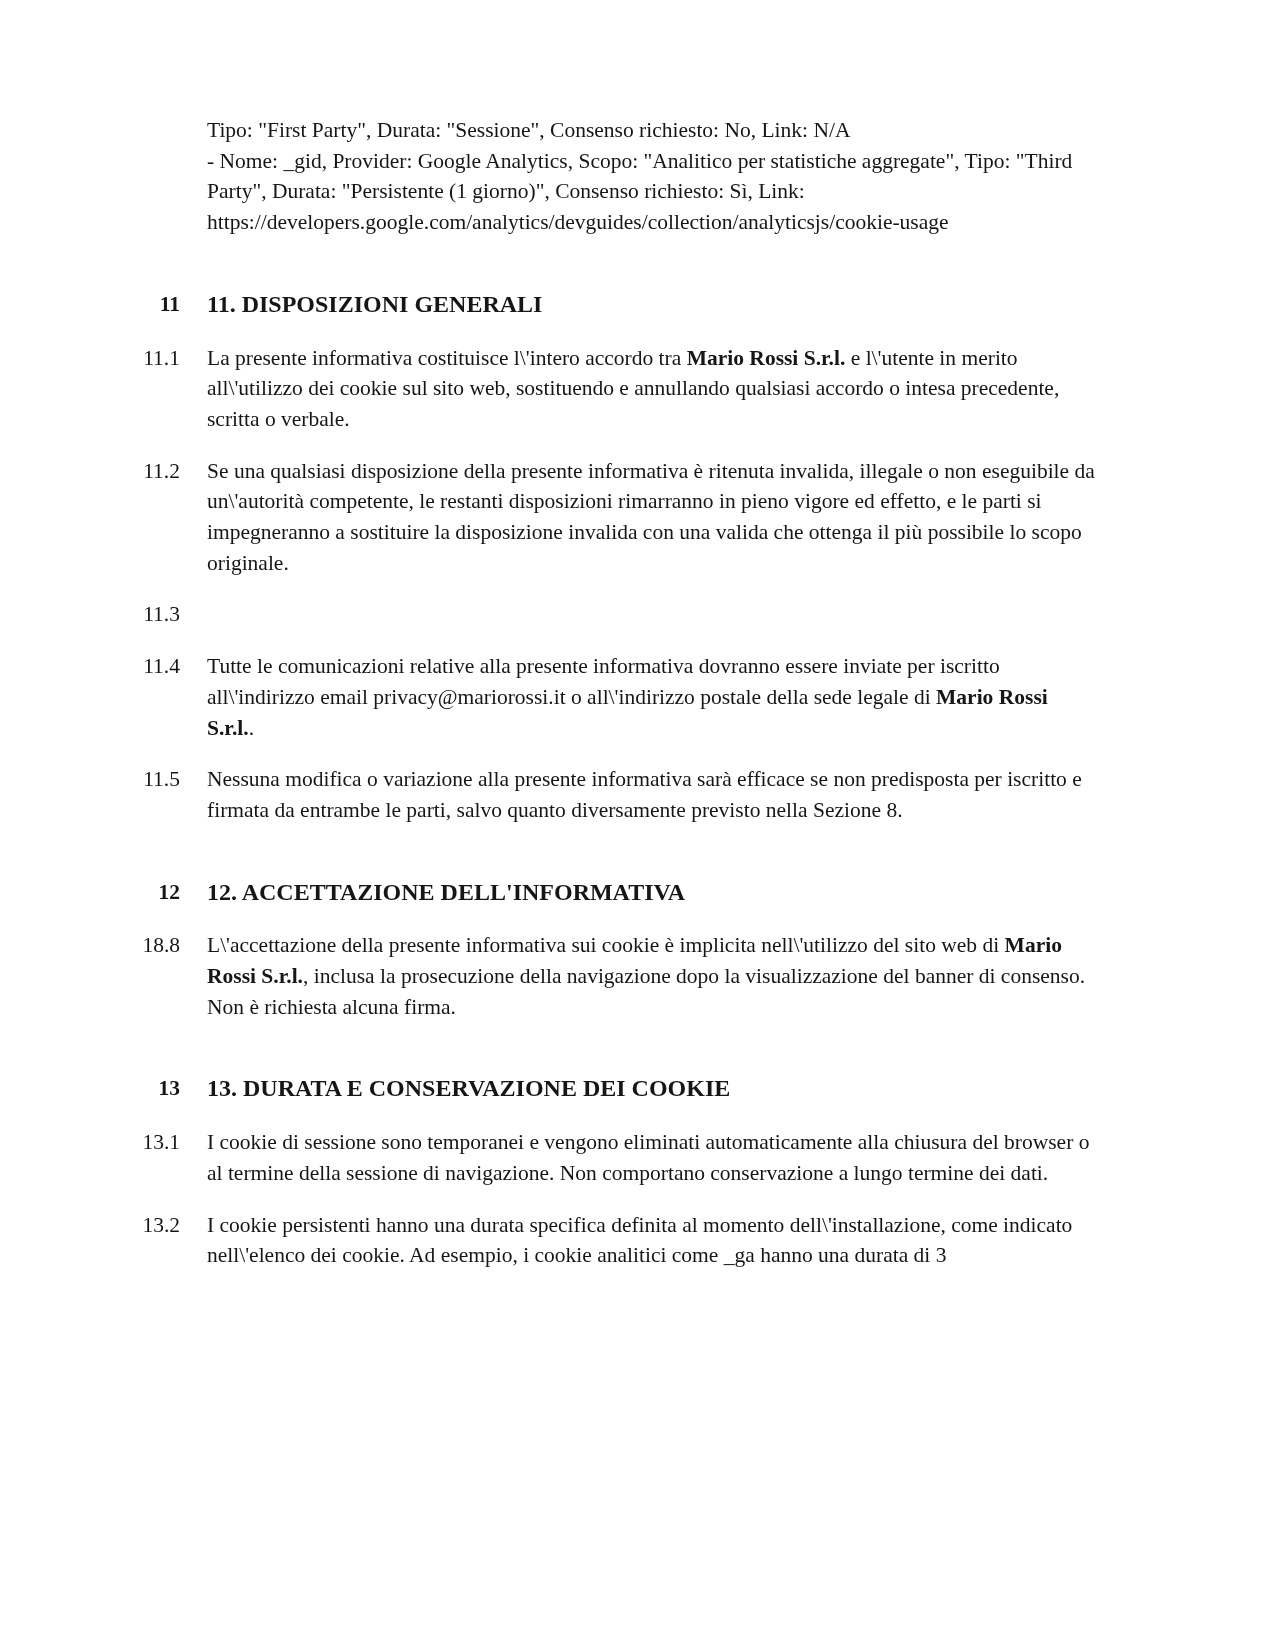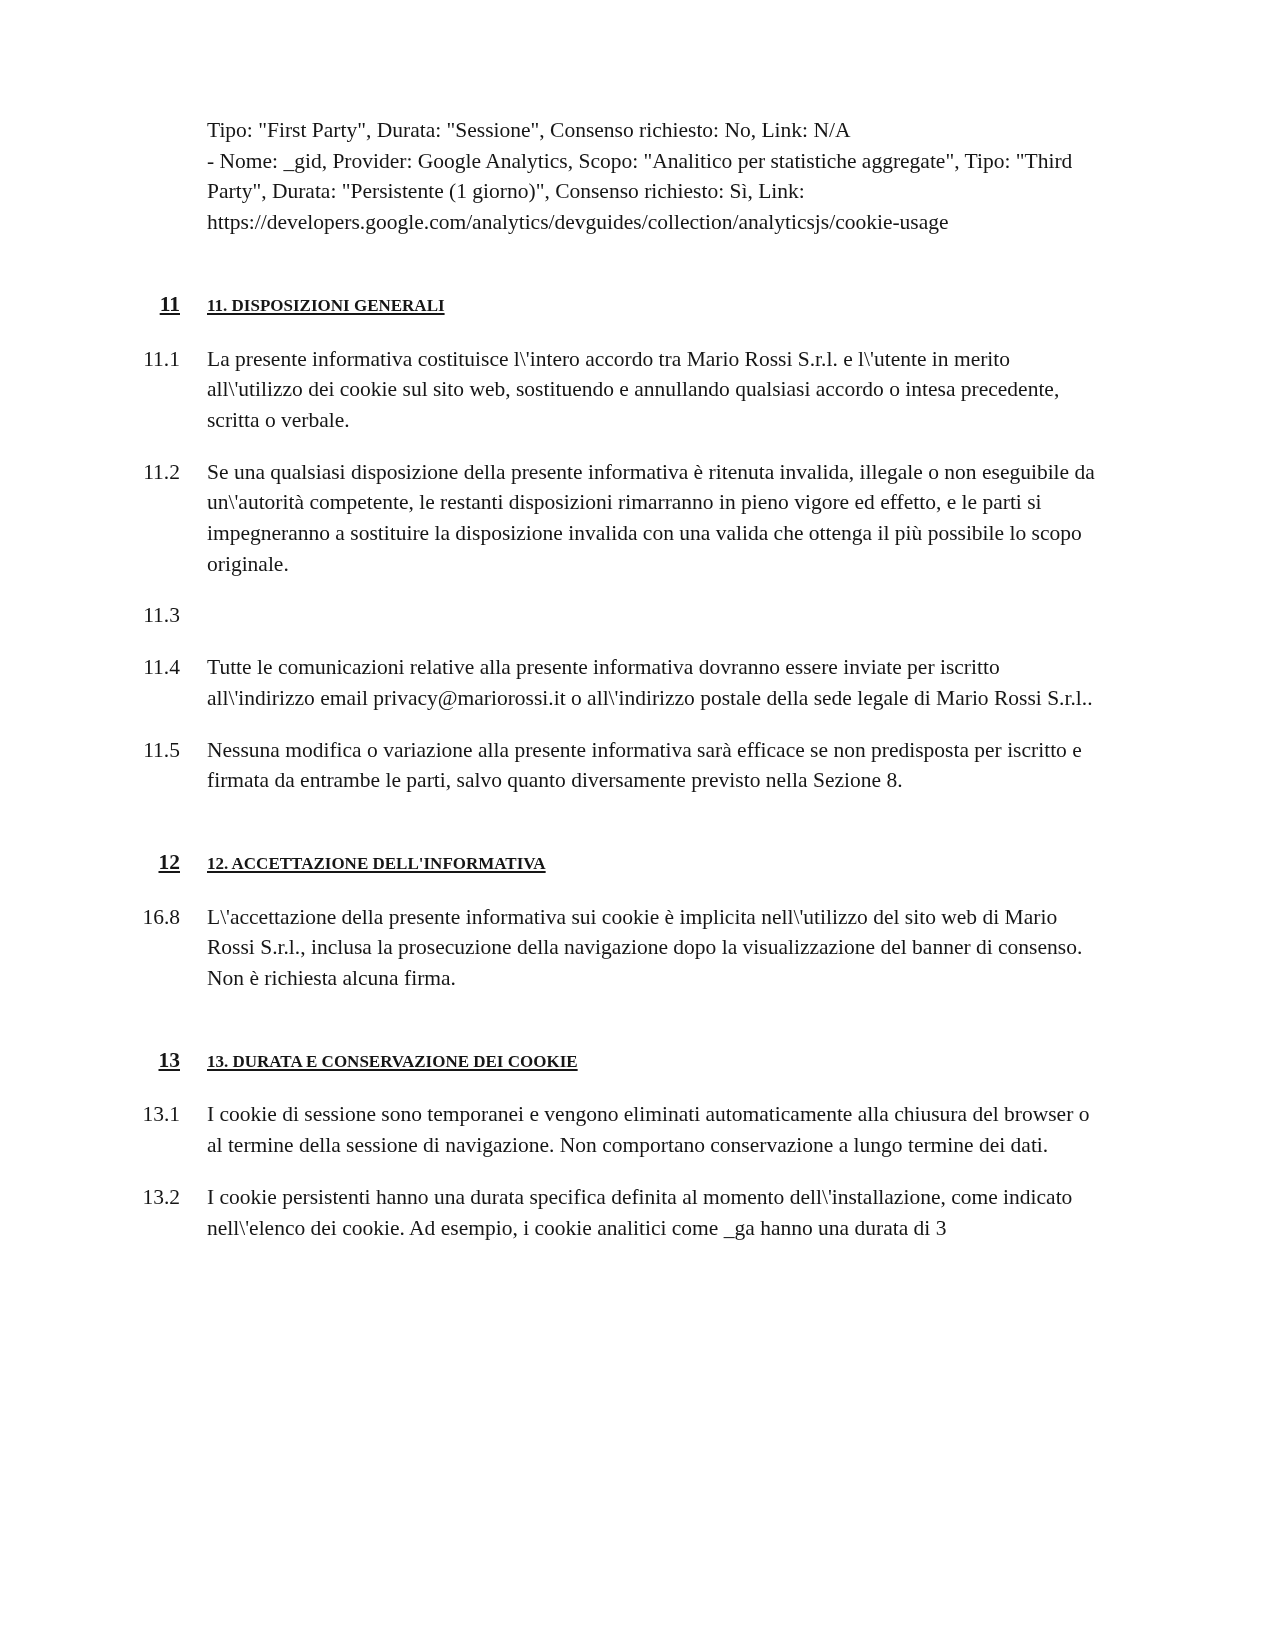--- a/index.html
+++ b/index.html
@@ -39,26 +39,25 @@
   }
   .txt {
     width: 890px;
     margin-left: 27px;
   }
 
   .heading-row {
     margin-top: 51px;
     margin-bottom: 22px;
     font-weight: bold;
-    text-decoration: underline;
   }
   .heading-row .txt { font-size: 22.5px; line-height: 30.7px; }
-  .heading-row h2 { font-size: 17px; line-height: 30.7px; font-weight: bold; display: inline; }
+  .heading-row h2 { font-size: 24px; line-height: 30.7px; font-weight: bold; display: inline; }
 
-  b, strong { font-weight: normal; text-align: center; }
+  b, strong { font-weight: bold; text-align: center; }
 </style>
 </head>
 <body>
 
 <div class="page">
   <div class="content">
     <div class="intro">
         <div class="intro-line">Tipo: "First Party", Durata: "Sessione", Consenso richiesto: No, Link: N/A</div>
         <div class="intro-line">- Nome: _gid, Provider: Google Analytics, Scopo: "Analitico per statistiche aggregate", Tipo: "Third Party", Durata: "Persistente (1 giorno)", Consenso richiesto: Sì, Link: https://developers.google.com/analytics/devguides/collection/analyticsjs/cookie-usage</div>
       </div>
@@ -87,21 +86,21 @@
             <div class="num">11.5</div>
             <div class="txt"><span>Nessuna modifica o variazione alla presente informativa sarà efficace se non predisposta per iscritto e firmata da entrambe le parti, salvo quanto diversamente previsto nella Sezione 8.</span></div>
           </div>
         </section>
         <section>
           <div class="row heading-row">
             <div class="num">12</div>
             <div class="txt"><h2>12. ACCETTAZIONE DELL'INFORMATIVA</h2></div>
           </div>
           <div class="row">
-            <div class="num">16.8</div>
+            <div class="num">18.8</div>
             <div class="txt"><span>L\'accettazione della presente informativa sui cookie è implicita nell\'utilizzo del sito web di </span><b>Mario Rossi S.r.l.</b><span>, inclusa la prosecuzione della navigazione dopo la visualizzazione del banner di consenso. Non è richiesta alcuna firma.</span></div>
           </div>
         </section>
         <section>
           <div class="row heading-row">
             <div class="num">13</div>
             <div class="txt"><h2>13. DURATA E CONSERVAZIONE DEI COOKIE</h2></div>
           </div>
           <div class="row">
             <div class="num">13.1</div>

